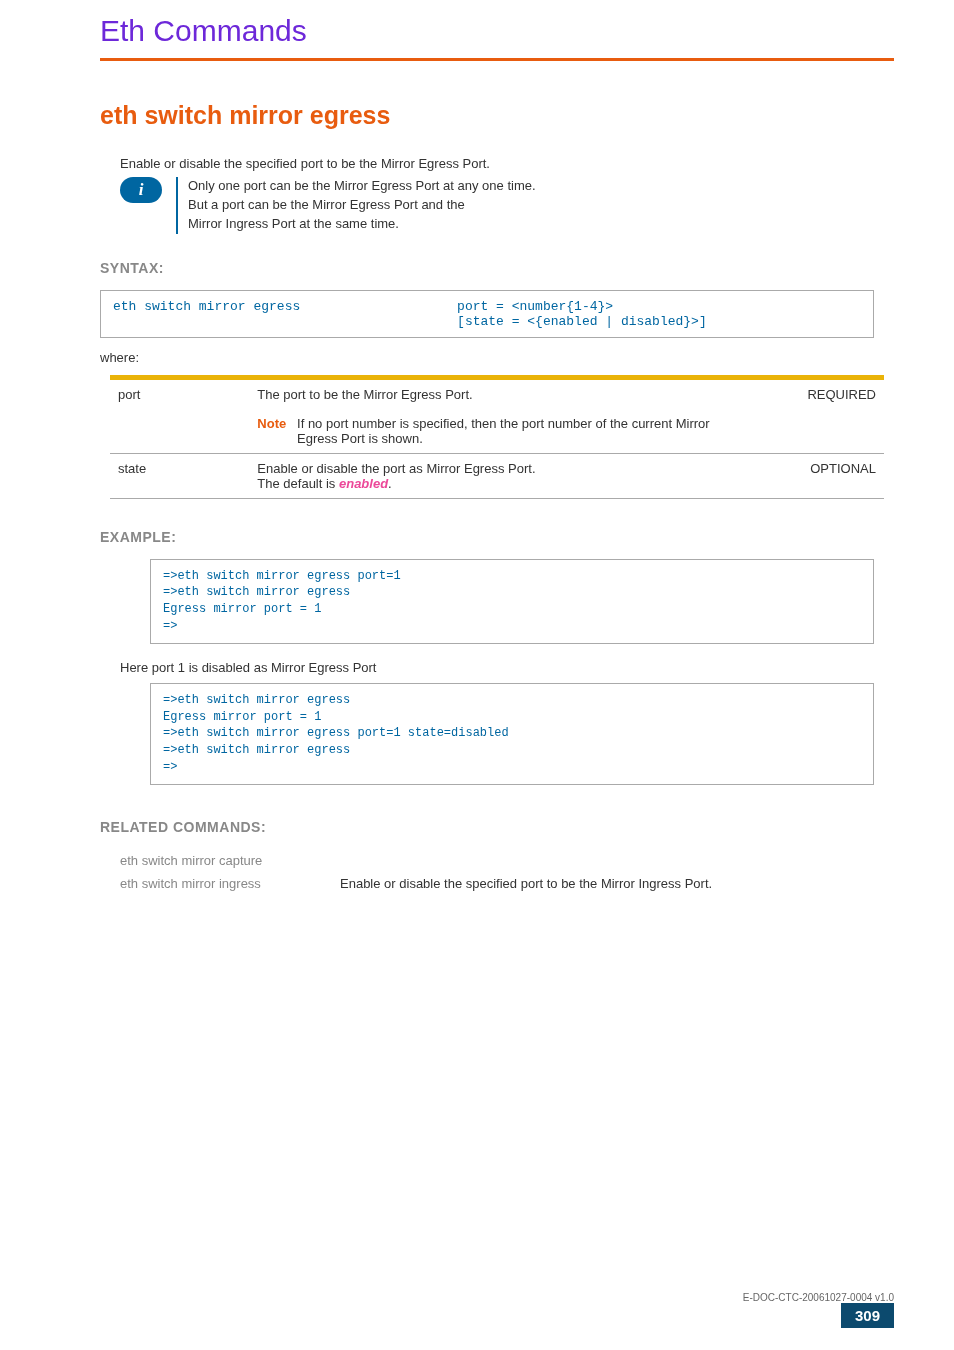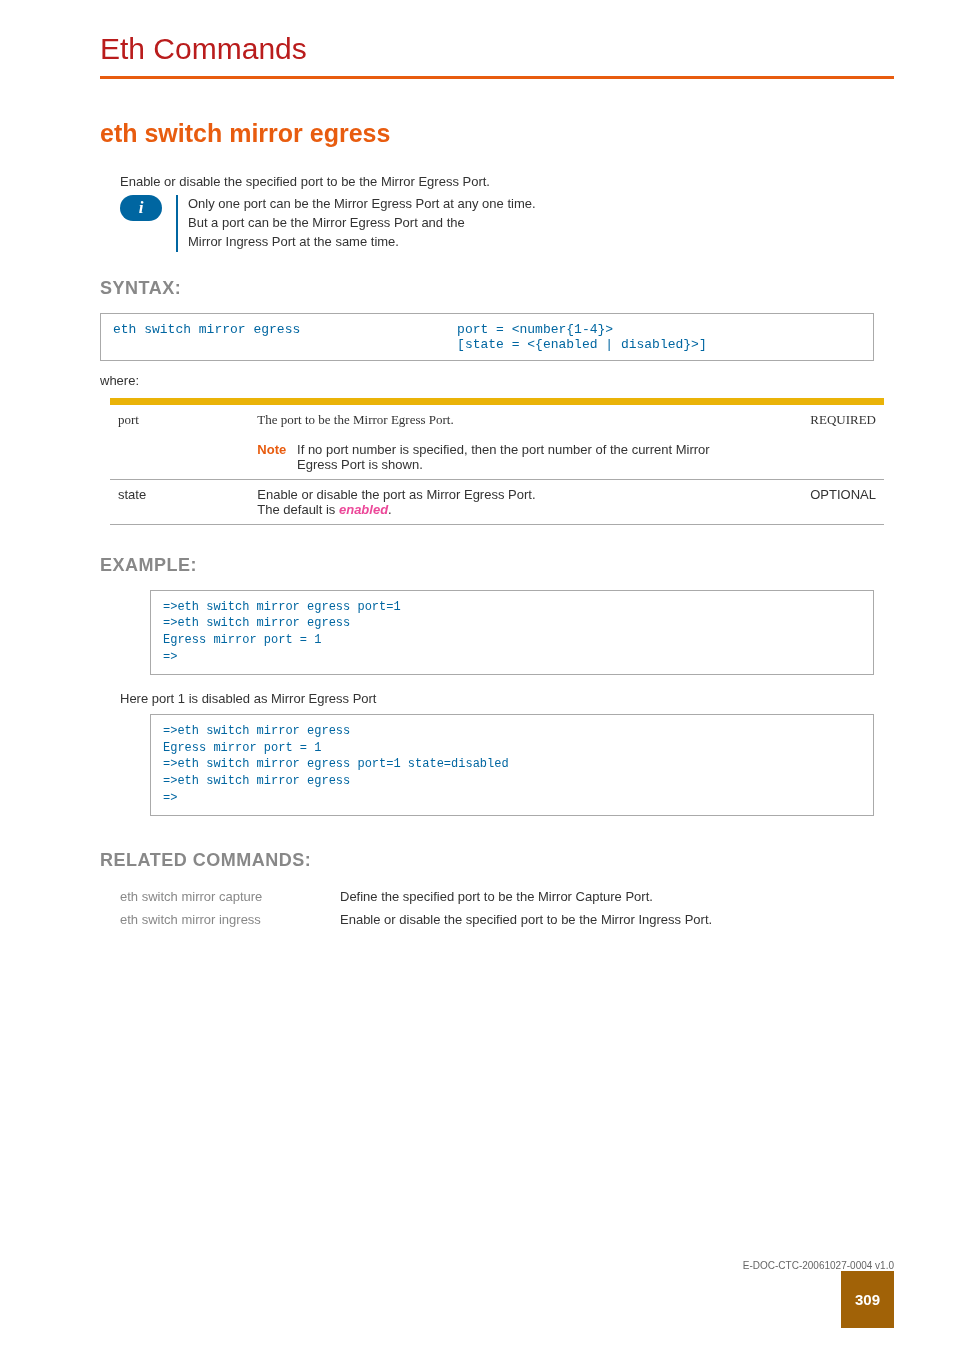--- a/index.html
+++ b/index.html
@@ -7,22 +7,22 @@
     font-family: Arial, Helvetica, sans-serif;
     width: 954px;
     height: 1350px;
     background: #fff;
     color: #333;
     position: relative;
   }
   .page-title {
     font-size: 30px;
     font-weight: 300;
-    color: #b91c1c;
-    padding: 32px 0 10px 100px;
+    color: #6d28d9;
+    padding: 14px 0 10px 100px;
   }
   .title-rule {
     height: 3px;
     background: #e85c0f;
     margin: 0 60px 0 100px;
   }
   .content {
     padding: 40px 80px 0 100px;
   }
   .cmd-heading {
@@ -63,21 +63,21 @@
     background: #0066a1;
     align-self: stretch;
     margin-right: 10px;
   }
   .info-text {
     font-size: 13px;
     line-height: 1.45;
   }
   .section-label {
     color: #888;
-    font-size: 18px;
+    font-size: 14px;
     font-weight: bold;
     letter-spacing: 0.5px;
     margin: 20px 0 14px 0;
   }
   .syntax-box {
     border: 1px solid #aaa;
     padding: 8px 12px;
     font-family: "Courier New", monospace;
     font-size: 13px;
     color: #0066a1;
@@ -91,21 +91,21 @@
     width: 100%;
     border-collapse: collapse;
     font-size: 13px;
     margin: 0 0 10px 10px;
   }
   table.params td {
     padding: 7px 8px 7px 8px;
     vertical-align: top;
     border-bottom: 1px solid #aaa;
   }
-  table.params tr:first-child td { border-top: 7px solid #eab308; font-family: Liberation Serif, serif; }
+  table.params tr:first-child td { border-top: 5px solid #eab308; }
   .param-name { width: 18%; }
   .param-req { width: 14%; text-align: right; }
   .note-row td.param-name, .note-row td.param-req { border-top: none; }
   .note-label { color: #e85c0f; font-weight: bold; }
   .example-intro { font-size: 13px; margin: 10px 0 8px 20px; }
   .code-box {
     border: 1px solid #aaa;
     margin-left: 50px;
     padding: 8px 12px;
     font-family: "Courier New", monospace;
@@ -128,23 +128,23 @@
     left: 100px;
     right: 60px;
     display: flex;
     justify-content: space-between;
     align-items: flex-end;
     font-size: 10px;
     flex-direction: column;
   }
   .doc-id { color: #666; }
   .page-badge {
-    background: #a16207;
+    background: #0c4a6e;
     color: #fff;
-    padding: 20px 14px;
+    padding: 4px 14px;
     font-size: 15px;
     font-weight: bold;
   }
   .enabled-em { font-style: italic; font-weight: bold; color: #ec4899; }
 </style>
 </head>
 <body>
 
 <div class="page-title">Eth Commands</div>
 <div class="title-rule"></div>
@@ -215,21 +215,20 @@
 Egress mirror port = 1
 =&gt;eth switch mirror egress port=1 state=disabled
 =&gt;eth switch mirror egress
 =&gt;</div>
 
   <div class="section-label" style="margin-top:34px;">RELATED COMMANDS:</div>
 
   <div class="related">
     <div class="related-row">
       <div class="rel-cmd">eth switch mirror capture</div>
-      <div class="rel-desc">Define the specified port to be the Mirror Capture Port.</div>
     </div>
     <div class="related-row">
       <div class="rel-cmd">eth switch mirror ingress</div>
       <div class="rel-desc">Enable or disable the specified port to be the Mirror Ingress Port.</div>
     </div>
   </div>
 
 </div>
 
 <div class="footer">

